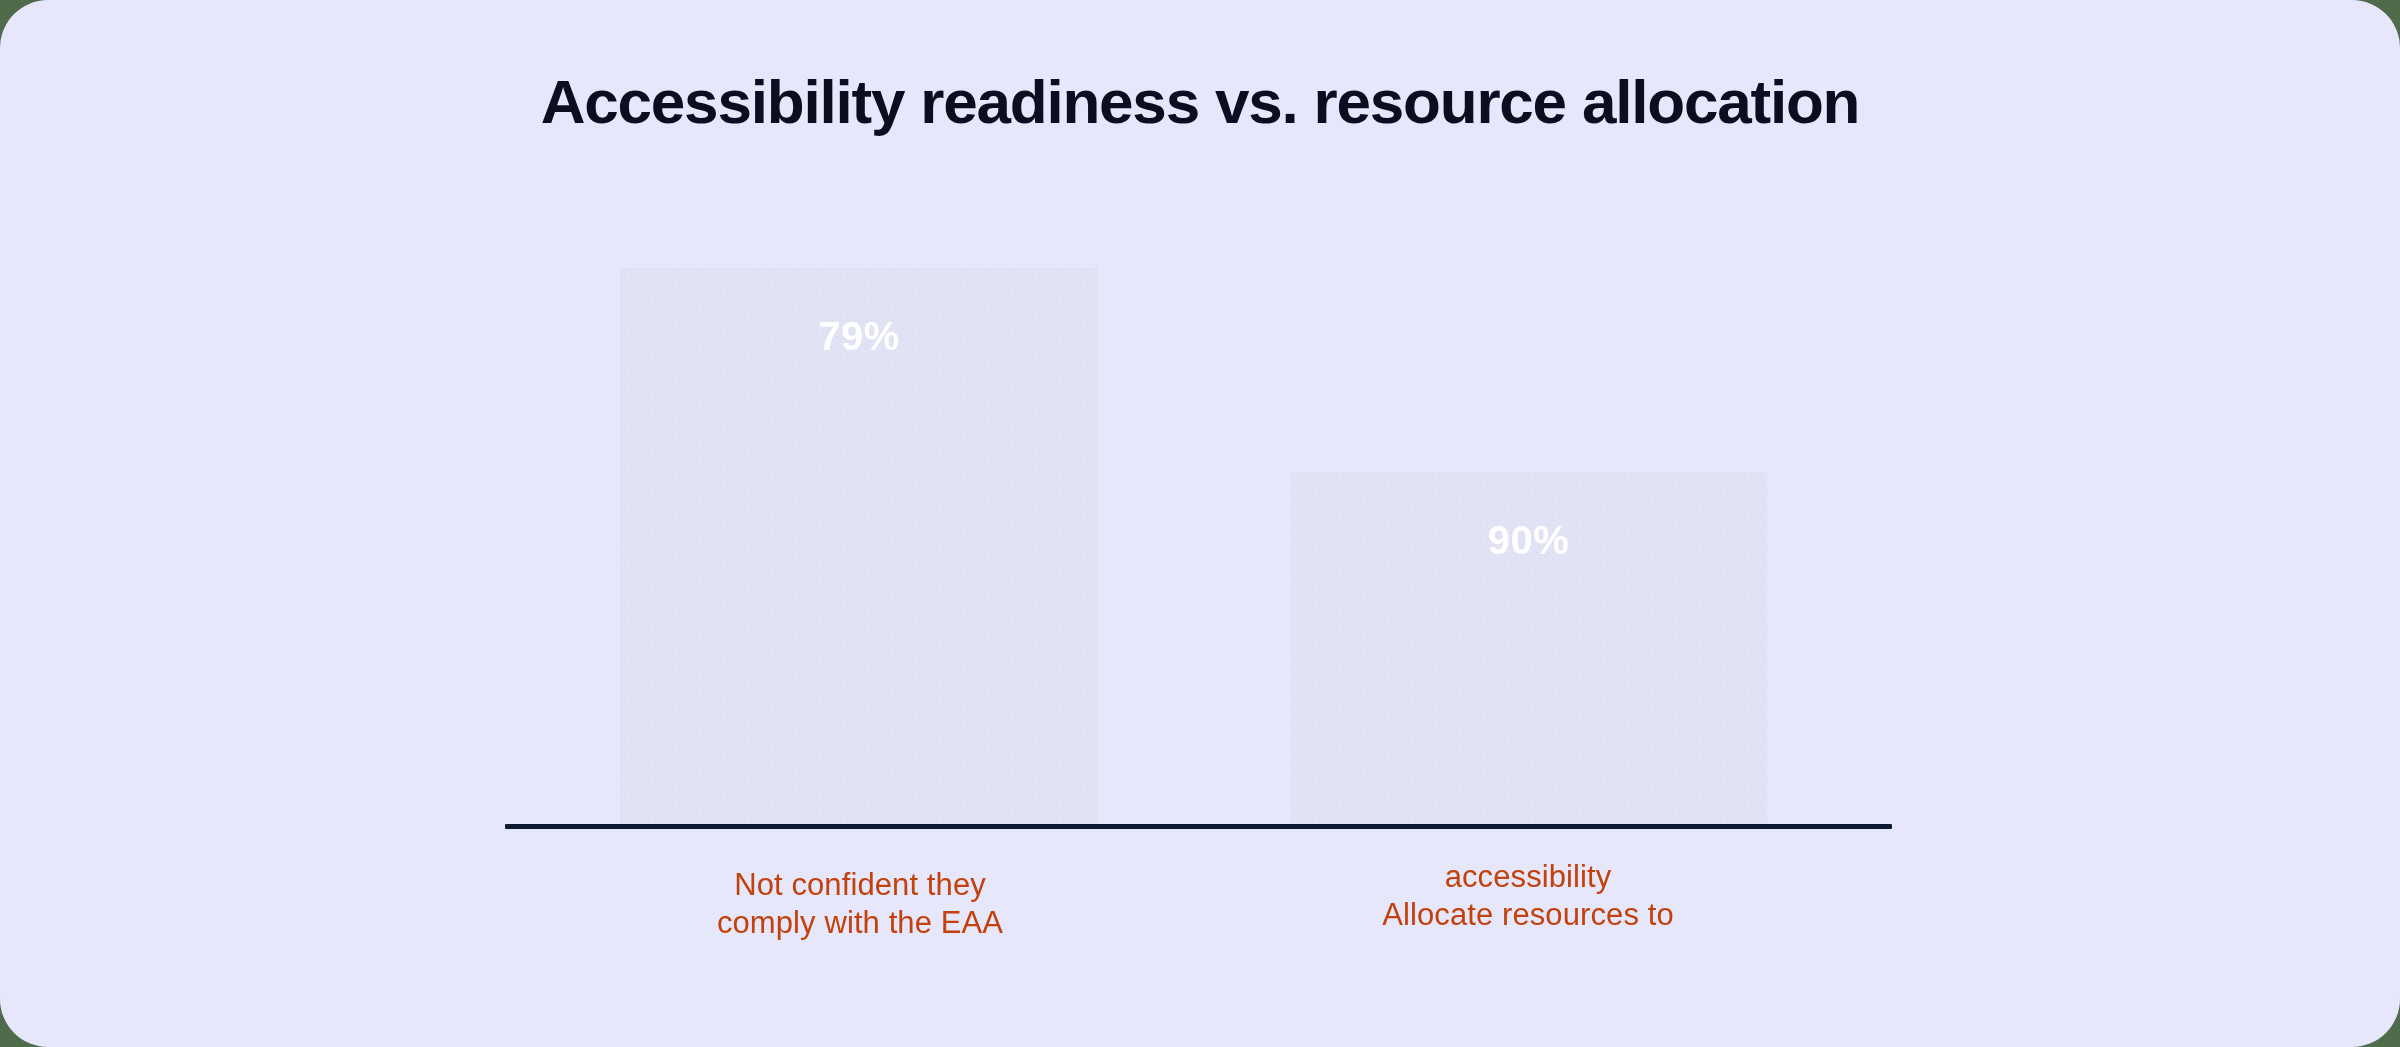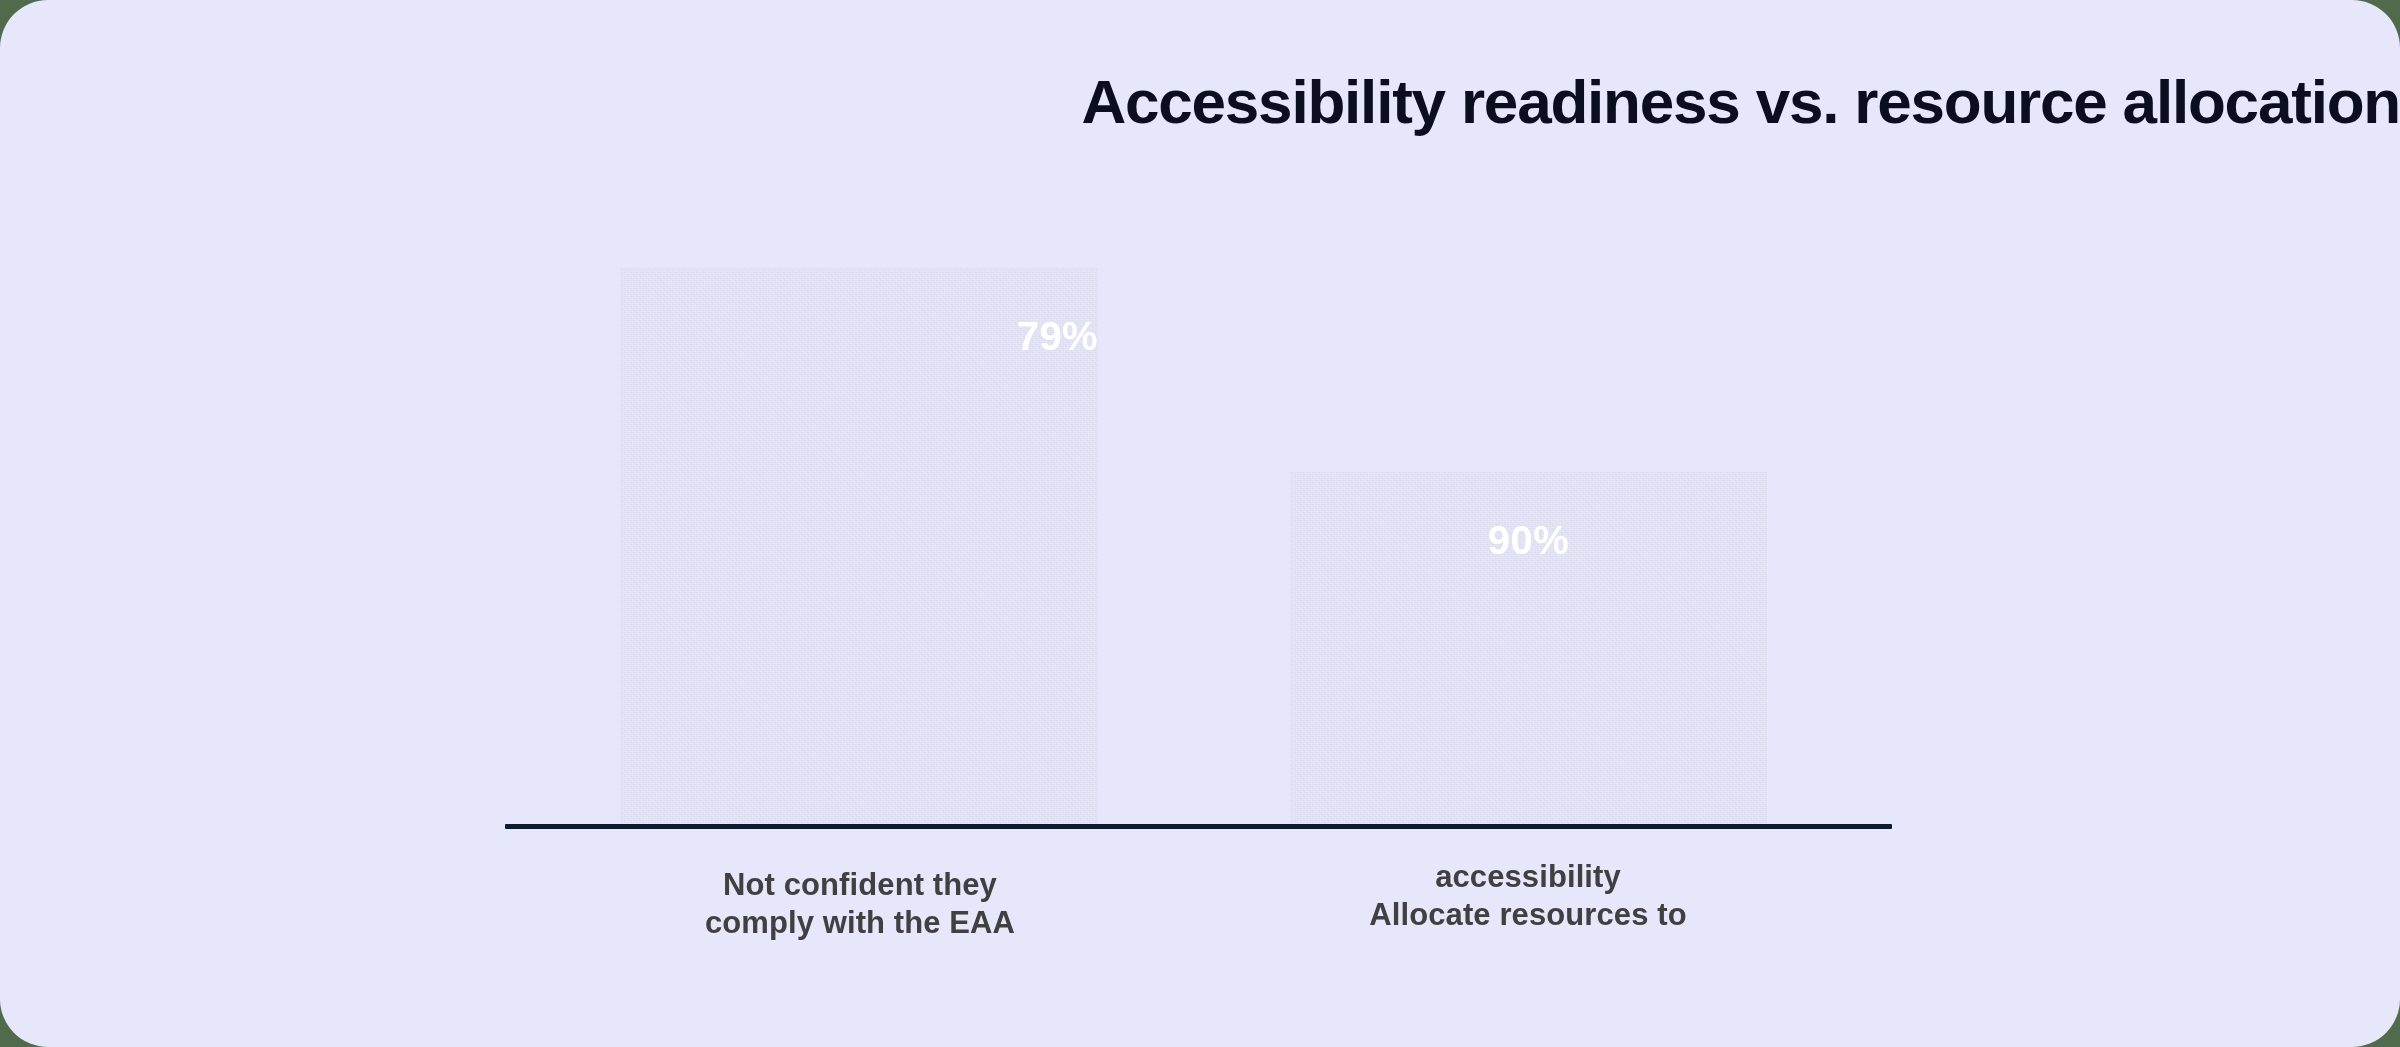--- a/index.html
+++ b/index.html
@@ -22,21 +22,21 @@
     background: #e7e7fb;
     border-radius: 48px;
     overflow: hidden;
   }
 
   #chart-title {
     position: absolute;
     left: 0;
     top: 68px;
     width: 2400px;
-    text-align: right;
+    text-align: center;
     font-size: 62px;
     font-weight: 700;
     letter-spacing: -1.2px;
     color: #0a0e1f;
     line-height: 1.1;
     white-space: nowrap;
   }
 
   #plot {
     position: absolute;
@@ -95,39 +95,39 @@
     top: 824px;
     width: 1387px;
     height: 5px;
     background: #0e1a2f;
     border-radius: 1px;
   }
 
   .bar-label {
     position: absolute;
     text-align: center;
-    color: #404040;
+    color: #c2410c;
     font-size: 31px;
-    font-weight: 700;
+    font-weight: 400;
     line-height: 1.22;
     letter-spacing: 0.1px;
   }
   .bar-label .ln { display: block; }
 </style>
 </head>
 <body>
 
 <div id="card">
 
   <div id="chart-title">Accessibility readiness vs. resource allocation</div>
 
   <div id="plot">
 
     <div class="bar" style="left:620px; top:268px; width:478px; height:558px;">
-      <div class="bar-value" style="top:46px;text-align:right;">79%</div>
+      <div class="bar-value" style="top:46px;">79%</div>
     </div>
 
     <div class="bar" style="left:1290px; top:472px; width:477px; height:354px;">
       <div class="bar-value" style="top:46px;">90%</div>
     </div>
 
     <div id="axis-line"></div>
 
     <div class="bar-label" style="left:600px; top:866px; width:520px;">
       <span class="ln">Not confident they</span>

